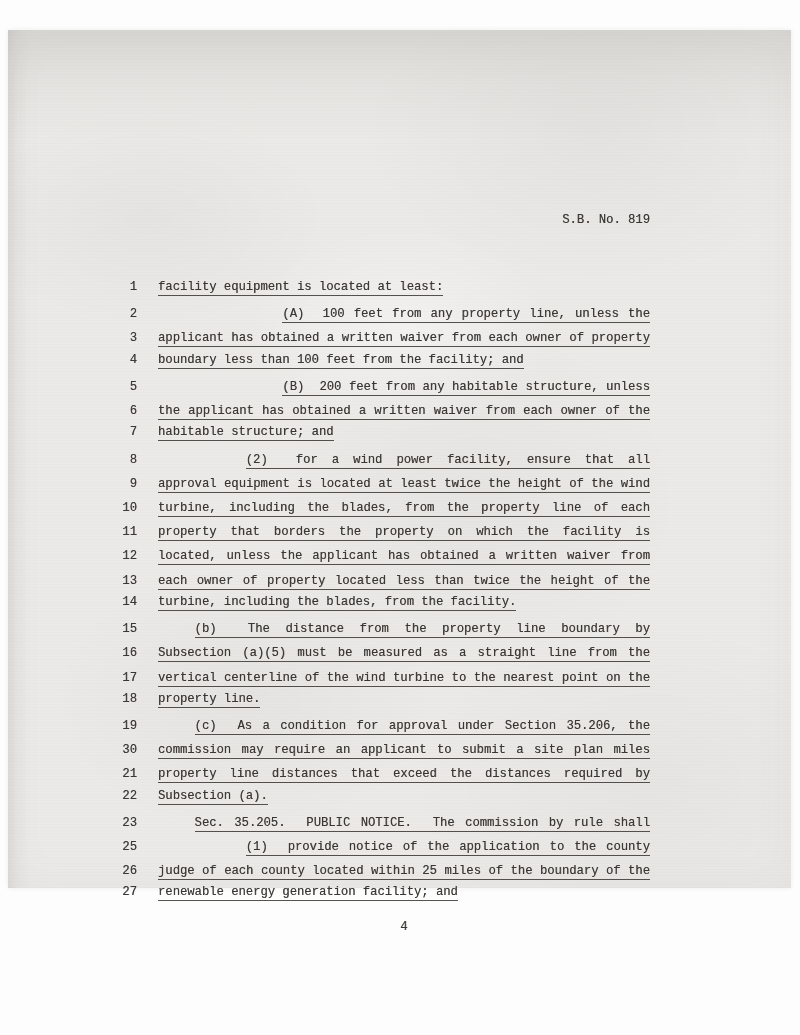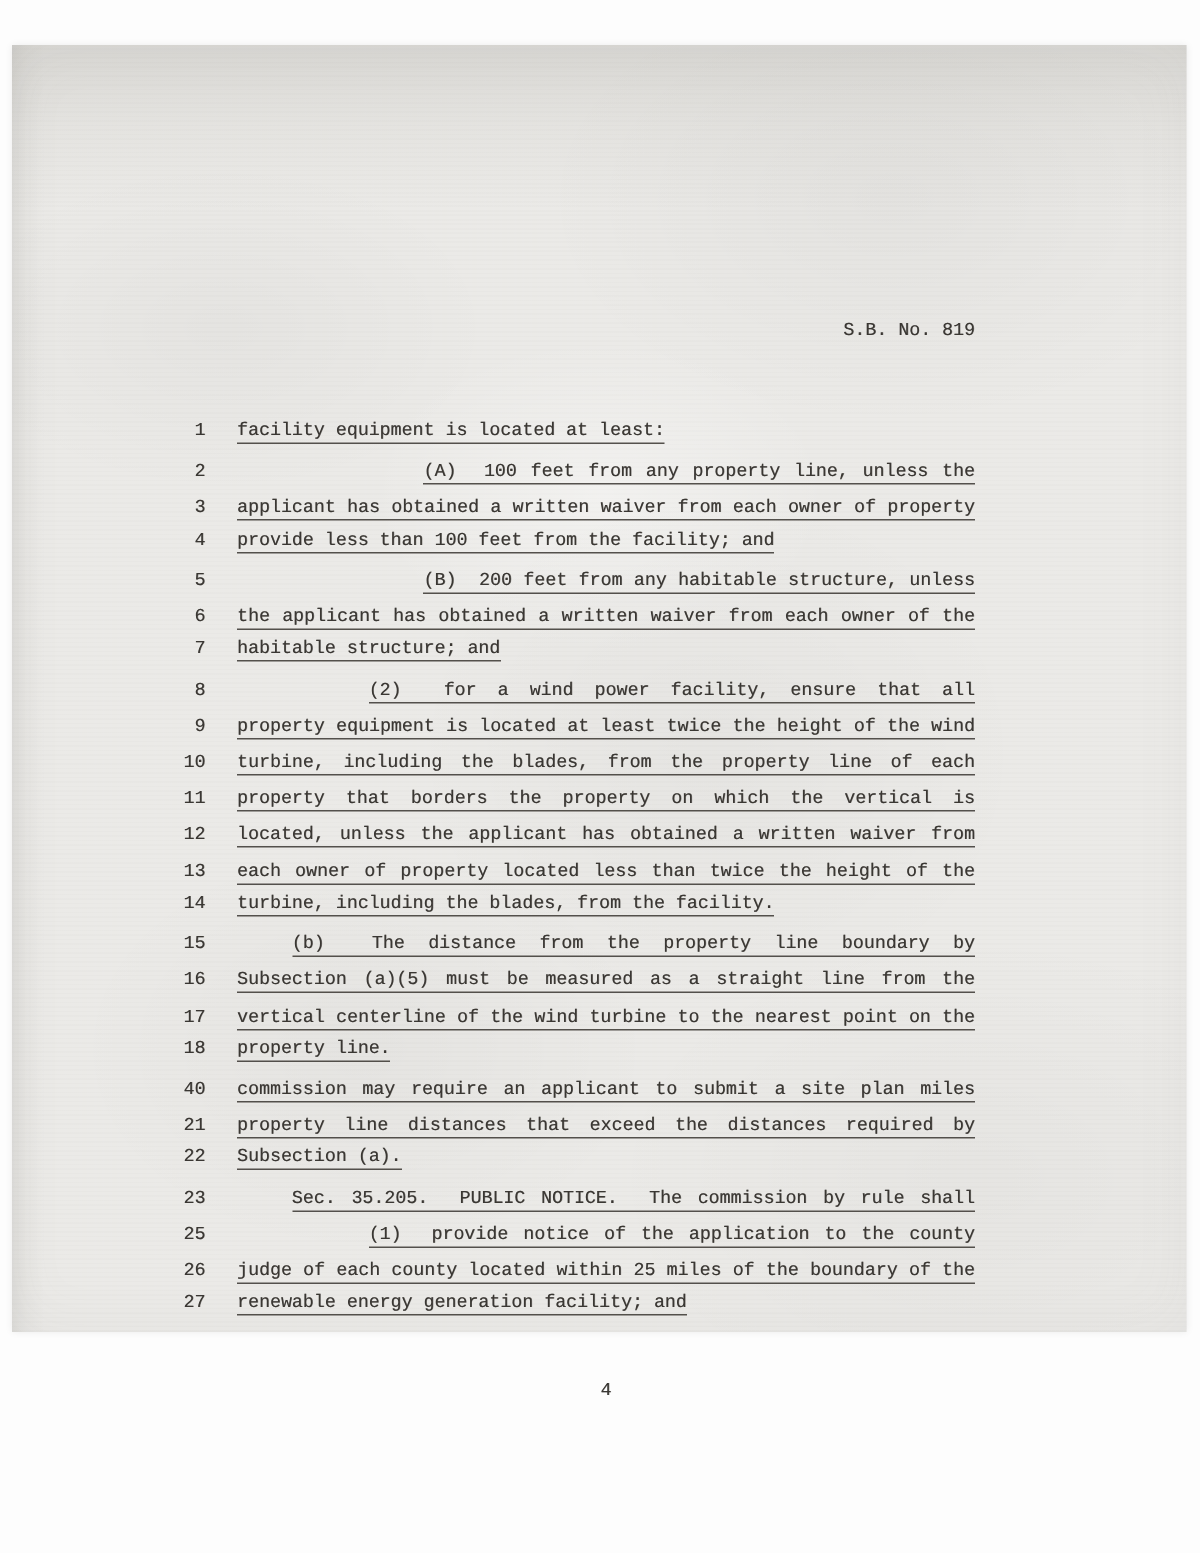--- a/index.html
+++ b/index.html
@@ -124,21 +124,21 @@
           <span class="line-txt fill">(A)  100 feet from any property line, unless the</span>
         </div>
         <div class="line-row">
           <span class="line-num">3</span>
           <span class="line-ind" style="width: calc(0ch + 21px);"></span>
           <span class="line-txt fill">applicant has obtained a written waiver from each owner of property</span>
         </div>
         <div class="line-row">
           <span class="line-num">4</span>
           <span class="line-ind" style="width: calc(0ch + 21px);"></span>
-          <span class="line-txt nofill">provide less than 100 feet from the facility; and</span>
+          <span class="line-txt nofill">boundary less than 100 feet from the facility; and</span>
         </div>
         <div class="line-row">
           <span class="line-num">5</span>
           <span class="line-ind" style="width: calc(17ch + 21px);"></span>
           <span class="line-txt fill">(B)  200 feet from any habitable structure, unless</span>
         </div>
         <div class="line-row">
           <span class="line-num">6</span>
           <span class="line-ind" style="width: calc(0ch + 21px);"></span>
           <span class="line-txt fill">the applicant has obtained a written waiver from each owner of the</span>
@@ -149,31 +149,31 @@
           <span class="line-txt nofill">habitable structure; and</span>
         </div>
         <div class="line-row">
           <span class="line-num">8</span>
           <span class="line-ind" style="width: calc(12ch + 21px);"></span>
           <span class="line-txt fill">(2)  for a wind power facility, ensure that all</span>
         </div>
         <div class="line-row">
           <span class="line-num">9</span>
           <span class="line-ind" style="width: calc(0ch + 21px);"></span>
-          <span class="line-txt fill">property equipment is located at least twice the height of the wind</span>
+          <span class="line-txt fill">approval equipment is located at least twice the height of the wind</span>
         </div>
         <div class="line-row">
           <span class="line-num">10</span>
           <span class="line-ind" style="width: calc(0ch + 21px);"></span>
           <span class="line-txt fill">turbine, including the blades, from the property line of each</span>
         </div>
         <div class="line-row">
           <span class="line-num">11</span>
           <span class="line-ind" style="width: calc(0ch + 21px);"></span>
-          <span class="line-txt fill">property that borders the property on which the vertical is</span>
+          <span class="line-txt fill">property that borders the property on which the facility is</span>
         </div>
         <div class="line-row">
           <span class="line-num">12</span>
           <span class="line-ind" style="width: calc(0ch + 21px);"></span>
           <span class="line-txt fill">located, unless the applicant has obtained a written waiver from</span>
         </div>
         <div class="line-row">
           <span class="line-num">13</span>
           <span class="line-ind" style="width: calc(0ch + 21px);"></span>
           <span class="line-txt fill">each owner of property located less than twice the height of the</span>
@@ -197,21 +197,26 @@
           <span class="line-num">17</span>
           <span class="line-ind" style="width: calc(0ch + 21px);"></span>
           <span class="line-txt fill">vertical centerline of the wind turbine to the nearest point on the</span>
         </div>
         <div class="line-row">
           <span class="line-num">18</span>
           <span class="line-ind" style="width: calc(0ch + 21px);"></span>
           <span class="line-txt nofill">property line.</span>
         </div>
         <div class="line-row">
-          <span class="line-num">40</span>
+          <span class="line-num">19</span>
+          <span class="line-ind" style="width: calc(5ch + 21px);"></span>
+          <span class="line-txt fill">(c)  As a condition for approval under Section 35.206, the</span>
+        </div>
+        <div class="line-row">
+          <span class="line-num">30</span>
           <span class="line-ind" style="width: calc(0ch + 21px);"></span>
           <span class="line-txt fill">commission may require an applicant to submit a site plan miles</span>
         </div>
         <div class="line-row">
           <span class="line-num">21</span>
           <span class="line-ind" style="width: calc(0ch + 21px);"></span>
           <span class="line-txt fill">property line distances that exceed the distances required by</span>
         </div>
         <div class="line-row">
           <span class="line-num">22</span>

